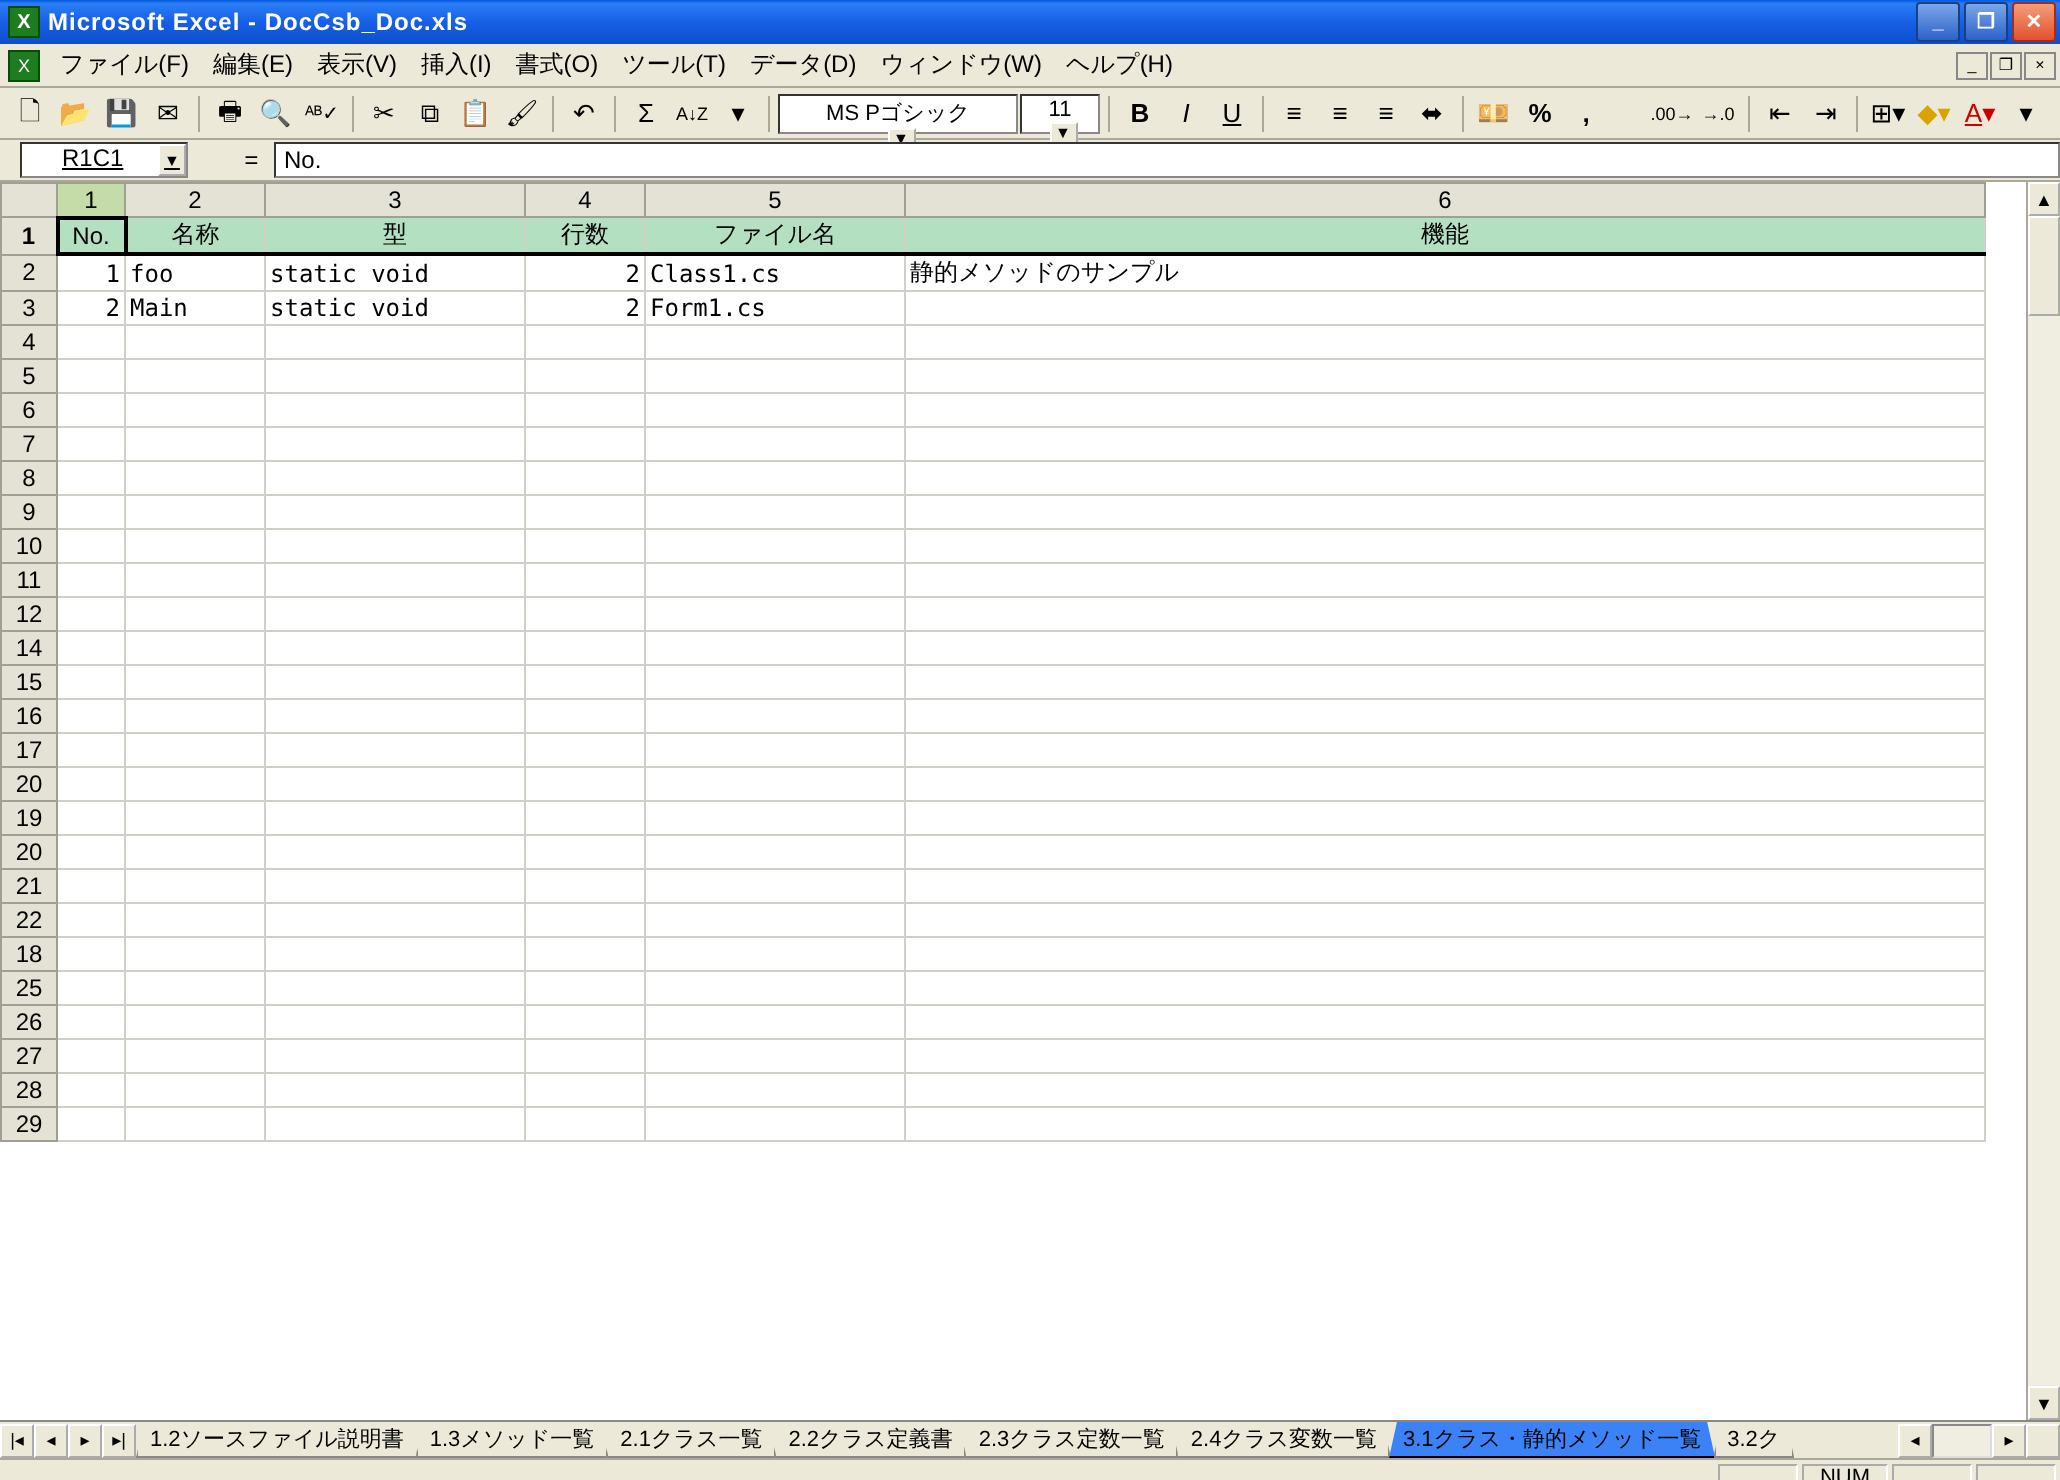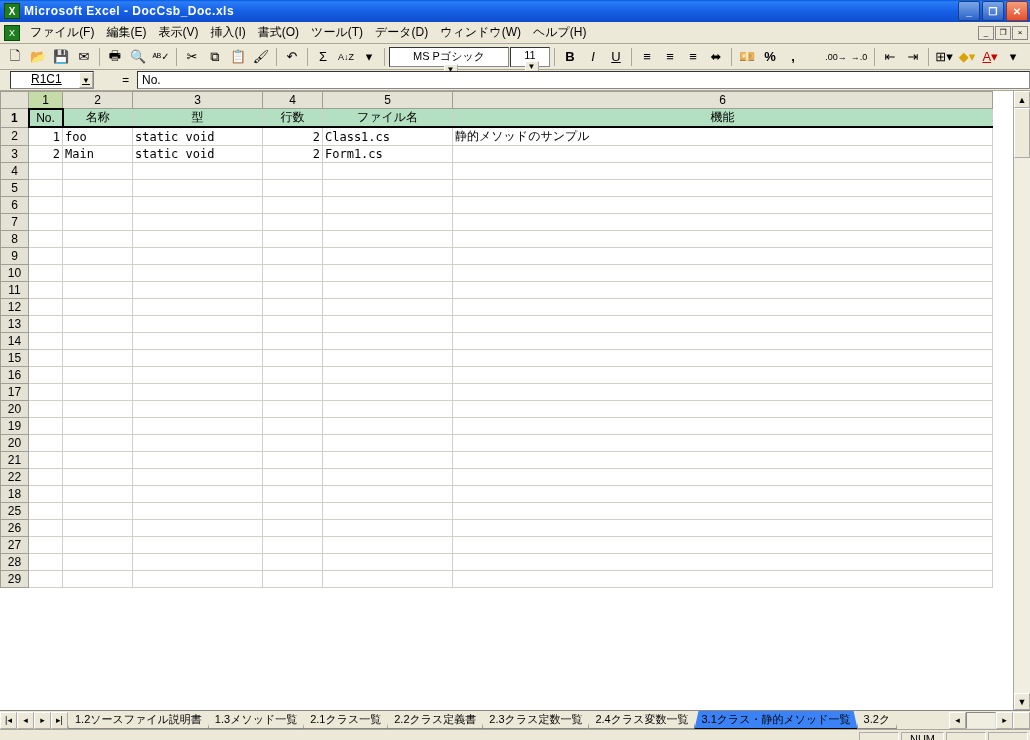--- a/index.html
+++ b/index.html
@@ -296,29 +296,20 @@
             <tr>
               <th class="row-h">12</th>
               <td></td>
               <td></td>
               <td></td>
               <td></td>
               <td></td>
               <td></td>
             </tr>
             <tr>
-              <th class="row-h">13</th>
-              <td></td>
-              <td></td>
-              <td></td>
-              <td></td>
-              <td></td>
-              <td></td>
-            </tr>
-            <tr>
               <th class="row-h">14</th>
               <td></td>
               <td></td>
               <td></td>
               <td></td>
               <td></td>
               <td></td>
             </tr>
             <tr>
               <th class="row-h">15</th>

